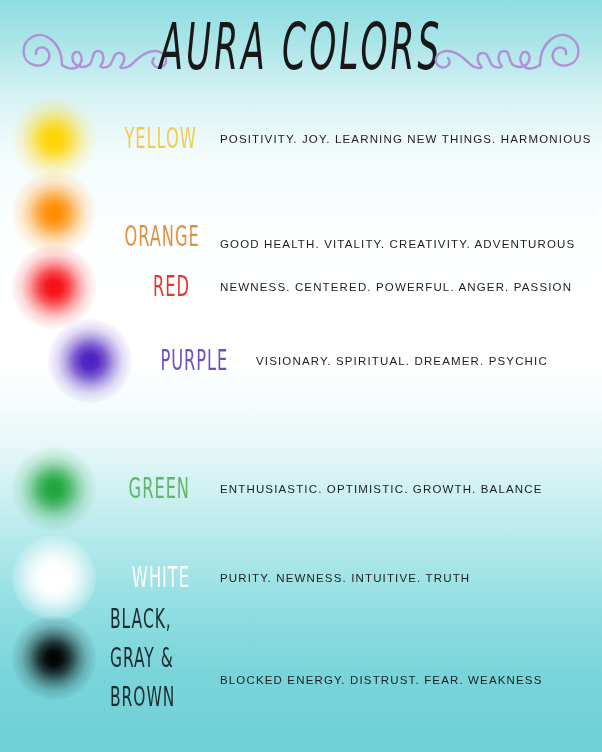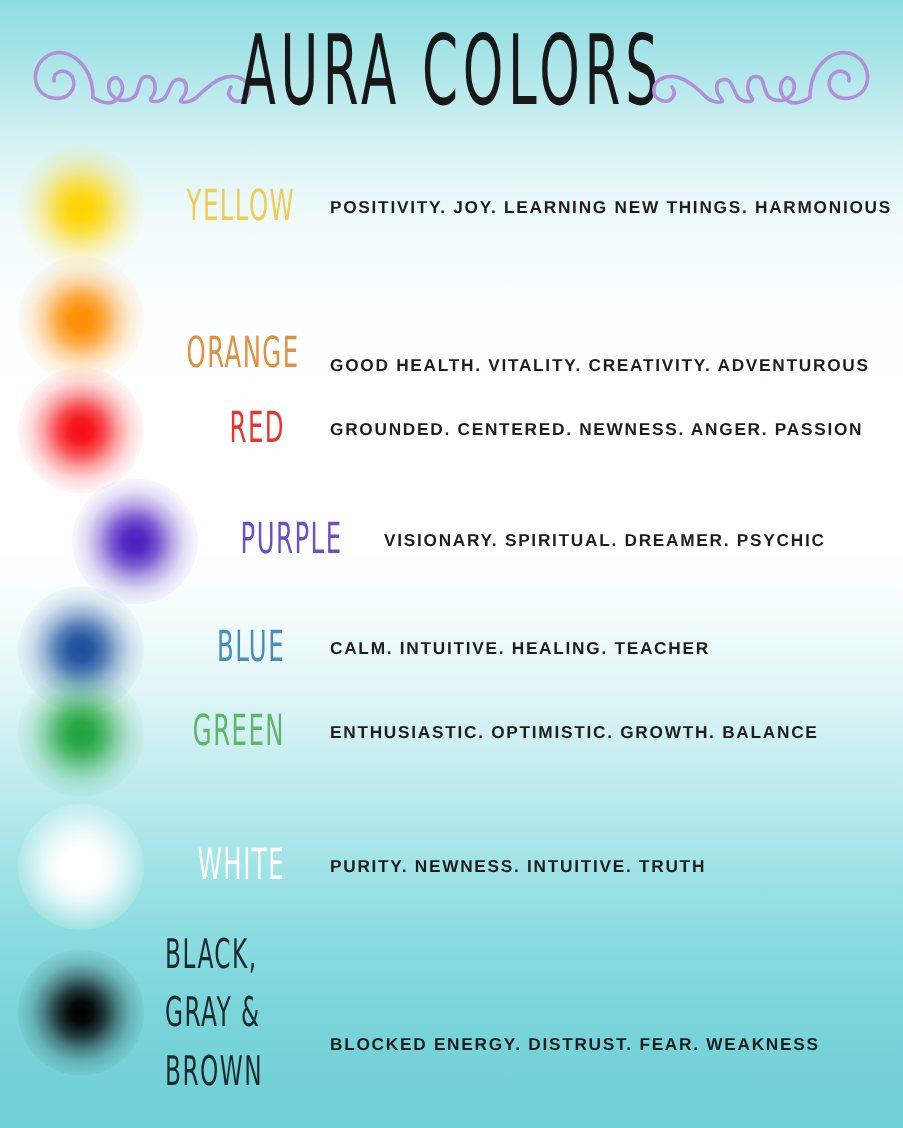--- a/index.html
+++ b/index.html
@@ -32,20 +32,21 @@
         #6fd0d6 752px);
   }
 
   
   .header {
     position: absolute;
     top: 0;
     left: 0;
     width: 602px;
     height: 100px;
+    font-style: italic;
   }
   .title {
     position: absolute;
     left: 0;
     top: 15px;
     width: 602px;
     text-align: center;
     font-family: "DejaVu Sans Condensed", "Liberation Sans Narrow", "Liberation Sans", sans-serif;
     font-size: 49px;
     line-height: 62px;
@@ -95,35 +96,35 @@
     line-height: 26px;
     letter-spacing: 1.2px;
     transform: scaleX(0.82) scaleY(1.3);
     transform-origin: 100% 50%;
     white-space: nowrap;
   }
   .desc {
     flex: 1 1 auto;
     padding-left: 30px;
     font-size: 11.5px;
-    font-weight: bold;
+    font-weight: normal;
     letter-spacing: 1.15px;
     color: #1d1d1d;
     white-space: nowrap;
   }
 
   
   .r0 { top: 102px; }
   .r1 { top: 176px; align-items: flex-end; }
   .r2 { top: 250px; }
   .r3 { top: 324px; margin-left: 36px; }
   .r4 { top: 396px; }
   .r5 { top: 452px; }
   .r6 { top: 541px; justify-content: center; }
-  .r7 { top: 620px; height: 110px; }
+  .r7 { top: 603px; height: 110px; }
 
   .row.r7 .swatch-wrap { height: 110px; }
   .row.r7 .label {
     font-size: 21px;
     line-height: 30px;
     white-space: normal;
     text-align: left;
     flex: 0 0 92px;
     width: 92px;
     transform-origin: 0% 50%;
@@ -179,38 +180,31 @@
     </div>
     <div class="label" style="color: rgb(224, 144, 64);">ORANGE</div>
     <div class="desc">GOOD HEALTH. VITALITY. CREATIVITY. ADVENTUROUS</div>
   </div>
 
   <div class="row r2">
     <div class="swatch-wrap">
       <div class="swatch" style="background: radial-gradient(circle, rgb(246, 13, 18) 0%, rgba(246, 13, 18, 0.95) 13%, rgba(246, 13, 18, 0.72) 27%, rgba(246, 13, 18, 0.4) 41%, rgba(246, 13, 18, 0.16) 55%, rgba(246, 13, 18, 0.05) 68%, rgba(246, 13, 18, 0) 80%);"></div>
     </div>
     <div class="label" style="color: rgb(232, 52, 44);">RED</div>
-    <div class="desc">GROUNDED. CENTERED. NEWNESS. ANGER. PASSION</div>
+    <div class="desc">NEWNESS. CENTERED. POWERFUL. ANGER. PASSION</div>
   </div>
 
   <div class="row r3">
     <div class="swatch-wrap">
       <div class="swatch" style="background: radial-gradient(circle, rgb(75, 31, 192) 0%, rgba(75, 31, 192, 0.95) 13%, rgba(75, 31, 192, 0.72) 27%, rgba(75, 31, 192, 0.4) 41%, rgba(75, 31, 192, 0.16) 55%, rgba(75, 31, 192, 0.05) 68%, rgba(75, 31, 192, 0) 80%);"></div>
     </div>
     <div class="label" style="color: rgb(107, 79, 196);">PURPLE</div>
     <div class="desc">VISIONARY. SPIRITUAL. DREAMER. PSYCHIC</div>
   </div>
 
-  <div class="row r4">
-    <div class="swatch-wrap">
-      <div class="swatch" style="background: radial-gradient(circle, rgb(27, 79, 156) 0%, rgba(27, 79, 156, 0.95) 13%, rgba(27, 79, 156, 0.72) 27%, rgba(27, 79, 156, 0.4) 41%, rgba(27, 79, 156, 0.16) 55%, rgba(27, 79, 156, 0.05) 68%, rgba(27, 79, 156, 0) 80%);"></div>
-    </div>
-    <div class="label" style="color: rgb(74, 140, 192);">BLUE</div>
-    <div class="desc">CALM. INTUITIVE. HEALING. TEACHER</div>
-  </div>
 
   <div class="row r5">
     <div class="swatch-wrap">
       <div class="swatch" style="background: radial-gradient(circle, rgb(31, 165, 60) 0%, rgba(31, 165, 60, 0.95) 13%, rgba(31, 165, 60, 0.72) 27%, rgba(31, 165, 60, 0.4) 41%, rgba(31, 165, 60, 0.16) 55%, rgba(31, 165, 60, 0.05) 68%, rgba(31, 165, 60, 0) 80%);"></div>
     </div>
     <div class="label" style="color: rgb(95, 181, 106);">GREEN</div>
     <div class="desc">ENTHUSIASTIC. OPTIMISTIC. GROWTH. BALANCE</div>
   </div>
 
   <div class="row r6">

